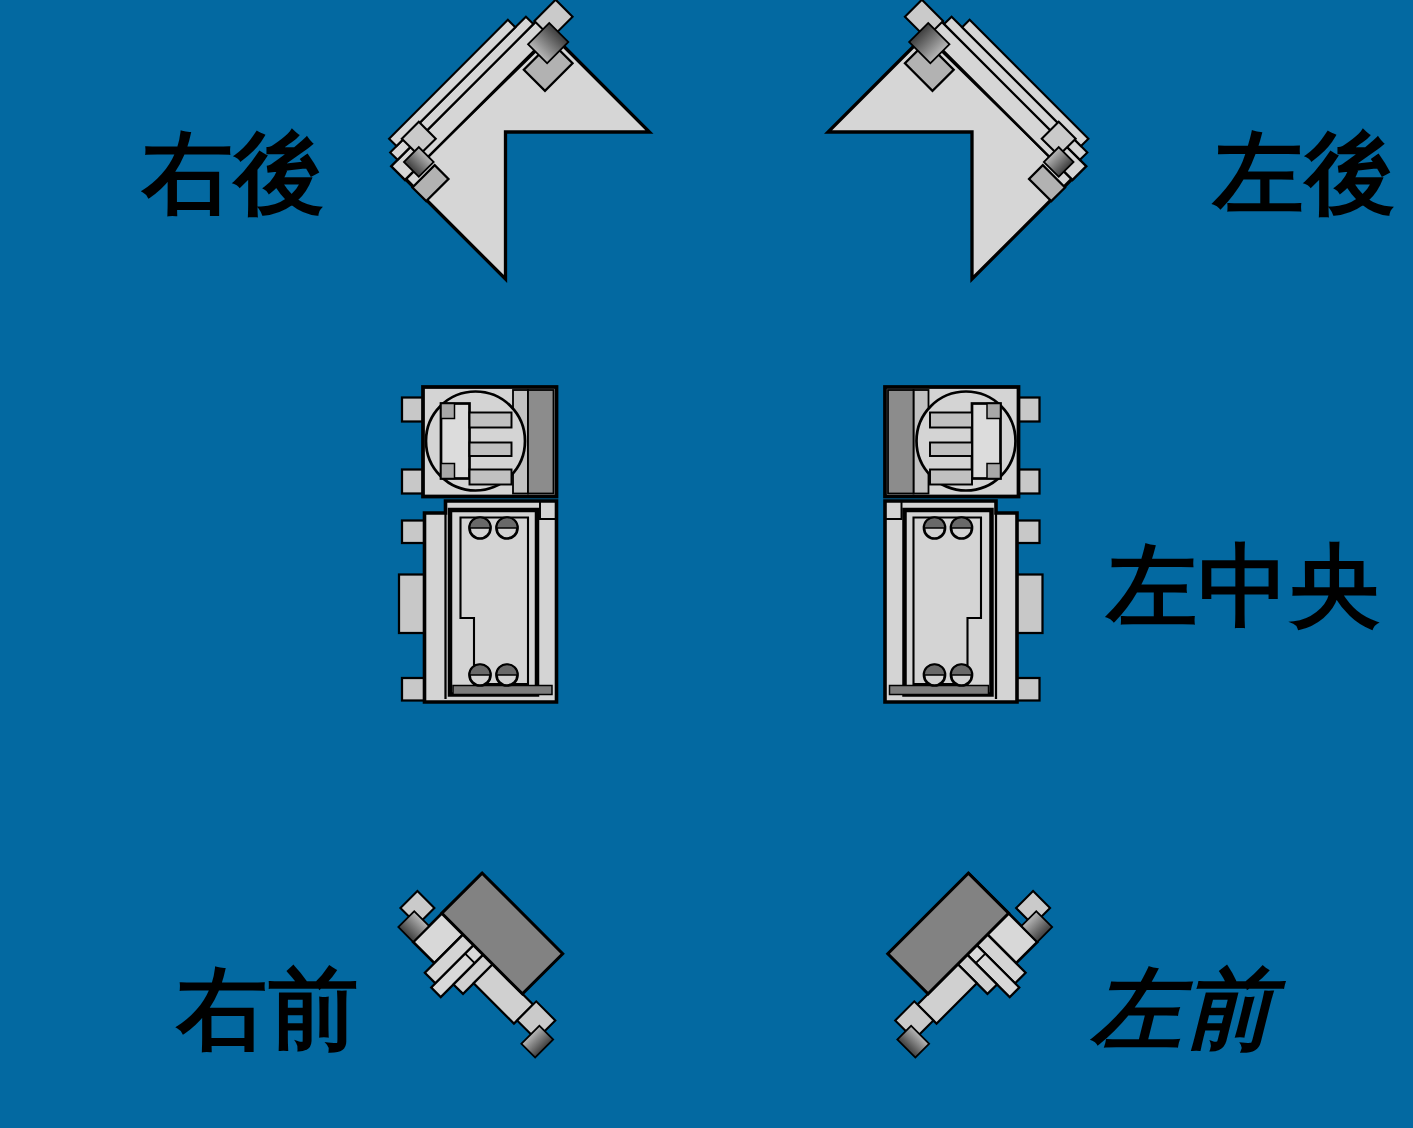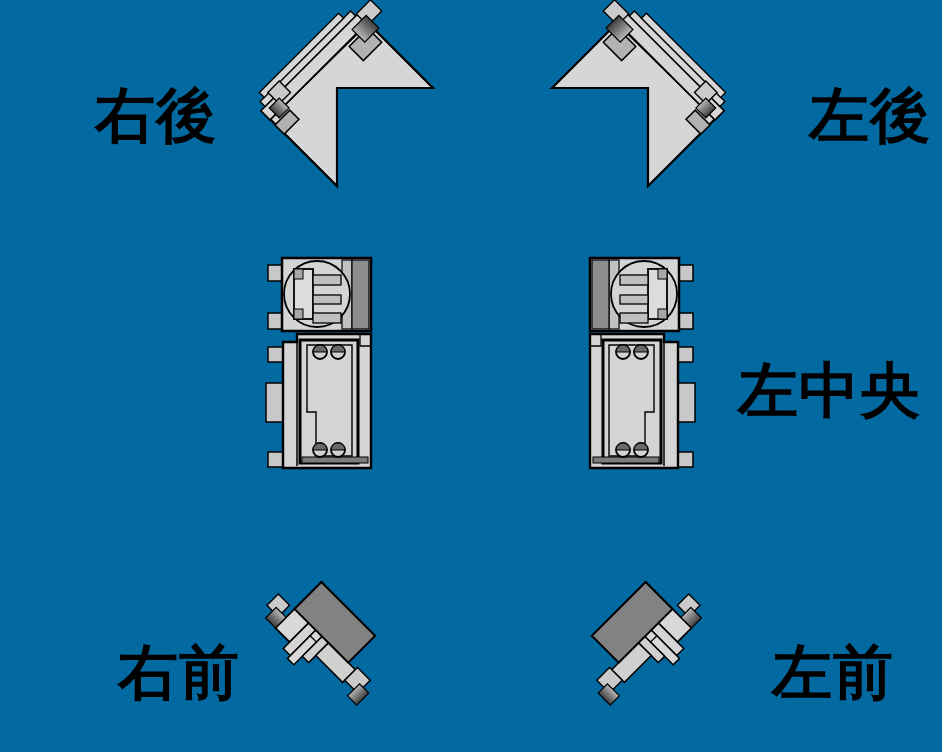--- a/index.html
+++ b/index.html
@@ -20,21 +20,21 @@
     color:#000;
     letter-spacing:1px;
     white-space:nowrap;
     font-family:"Liberation Sans", sans-serif;
   }
   #label-right-rear  {left:95px;  top:86px;}
   #label-left-rear   {left:770px; top:86px;margin-left:39px;}
   #label-right-center{left:43px;  top:361px;}
   #label-left-center {left:738px; top:361px;}
   #label-right-front {left:118px; top:643px;}
-  #label-left-front  {left:772px; top:643px;}
+  #label-left-front  {left:728px; top:643px;font-style:italic;}
 </style>
 </head>
 <body>
 
 <div id="stage">
 
   <svg id="diagram-svg" width="942" height="752" viewBox="0 0 942 752" xmlns="http://www.w3.org/2000/svg">
     <defs>
       <linearGradient id="gradL" x1="0" y1="0" x2="1" y2="0">
         <stop offset="0" stop-color="#3e3e3e"></stop>

